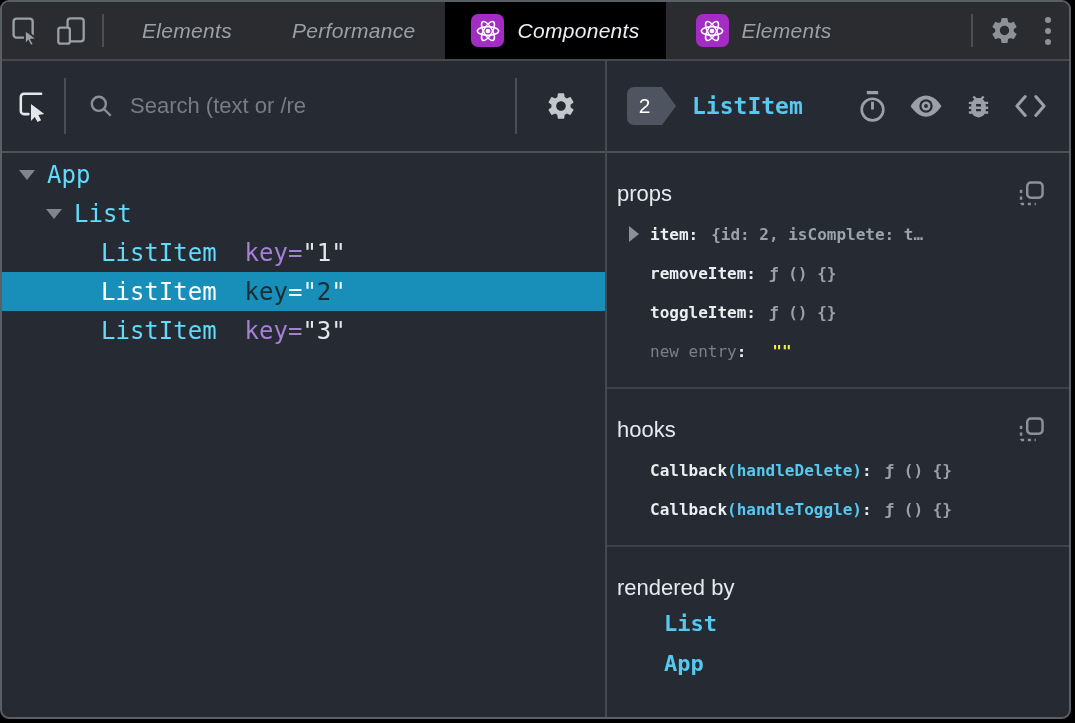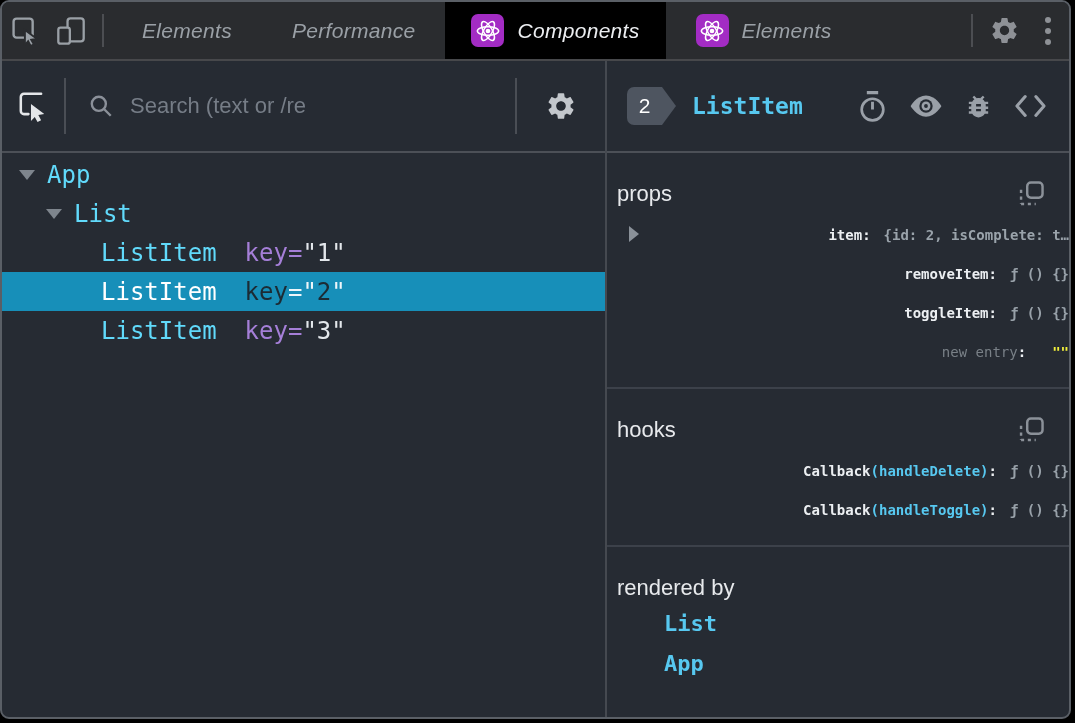--- a/index.html
+++ b/index.html
@@ -53,21 +53,21 @@
   .badge-rect{width:35px;height:38px;background:#4e5560;border-radius:7px 0 0 7px;color:#fff;font-size:21px;display:flex;align-items:center;justify-content:center;}
   .badge-arrow{width:0;height:0;border-top:19px solid transparent;border-bottom:19px solid transparent;border-left:14px solid #4e5560;}
   .comp-title{color:#57c8f0;font-family:"DejaVu Sans Mono",monospace;font-size:23px;font-weight:600;margin-left:16px;}
   .rh-icons{margin-left:auto;display:flex;align-items:center;gap:21px;color:#9aa0a8;}
   .rh-icons .hicon{display:flex;cursor:pointer;}
   
   .section{border-bottom:2px solid #3c414a;padding:14px 0 16px;}
   .section:last-child{border-bottom:none;}
   .sec-head{display:flex;align-items:flex-end;height:40px;padding:0 24px 0 10px;color:#e7e9ec;font-size:22px;margin-bottom:8px;}
   .copy-icon{margin-left:auto;color:#8b9199;display:flex;cursor:pointer;}
-  .kv{font-family:"DejaVu Sans Mono",monospace;font-size:14px;font-weight:600;height:39px;display:flex;align-items:center;padding-left:43px;position:relative;white-space:pre;cursor:default;justify-content:flex-end;}
+  .kv{font-family:"DejaVu Sans Mono",monospace;font-size:16px;font-weight:600;height:39px;display:flex;align-items:center;padding-left:43px;position:relative;white-space:pre;cursor:default;}
   .kv-twisty{position:absolute;left:22px;top:11px;width:0;height:0;border-top:8px solid transparent;border-bottom:8px solid transparent;border-left:10px solid #8a9199;}
   .kname{color:#eceff2;}
   .ksep{color:#eceff2;}
   .kval{color:#98a1a9;margin-left:13px;}
   .kprev{color:#9aa3ab;margin-left:13px;}
   .harg{color:#57c8f0;}
   .dim{color:#798087;font-weight:400;}
   .yellow{color:#f3f13b;margin-left:26px;}
   .rendered .sec-head{margin-bottom:2px;}
   .owner-row{height:40px;display:flex;align-items:center;padding-left:57px;font-family:"DejaVu Sans Mono",monospace;font-size:22px;font-weight:600;}

